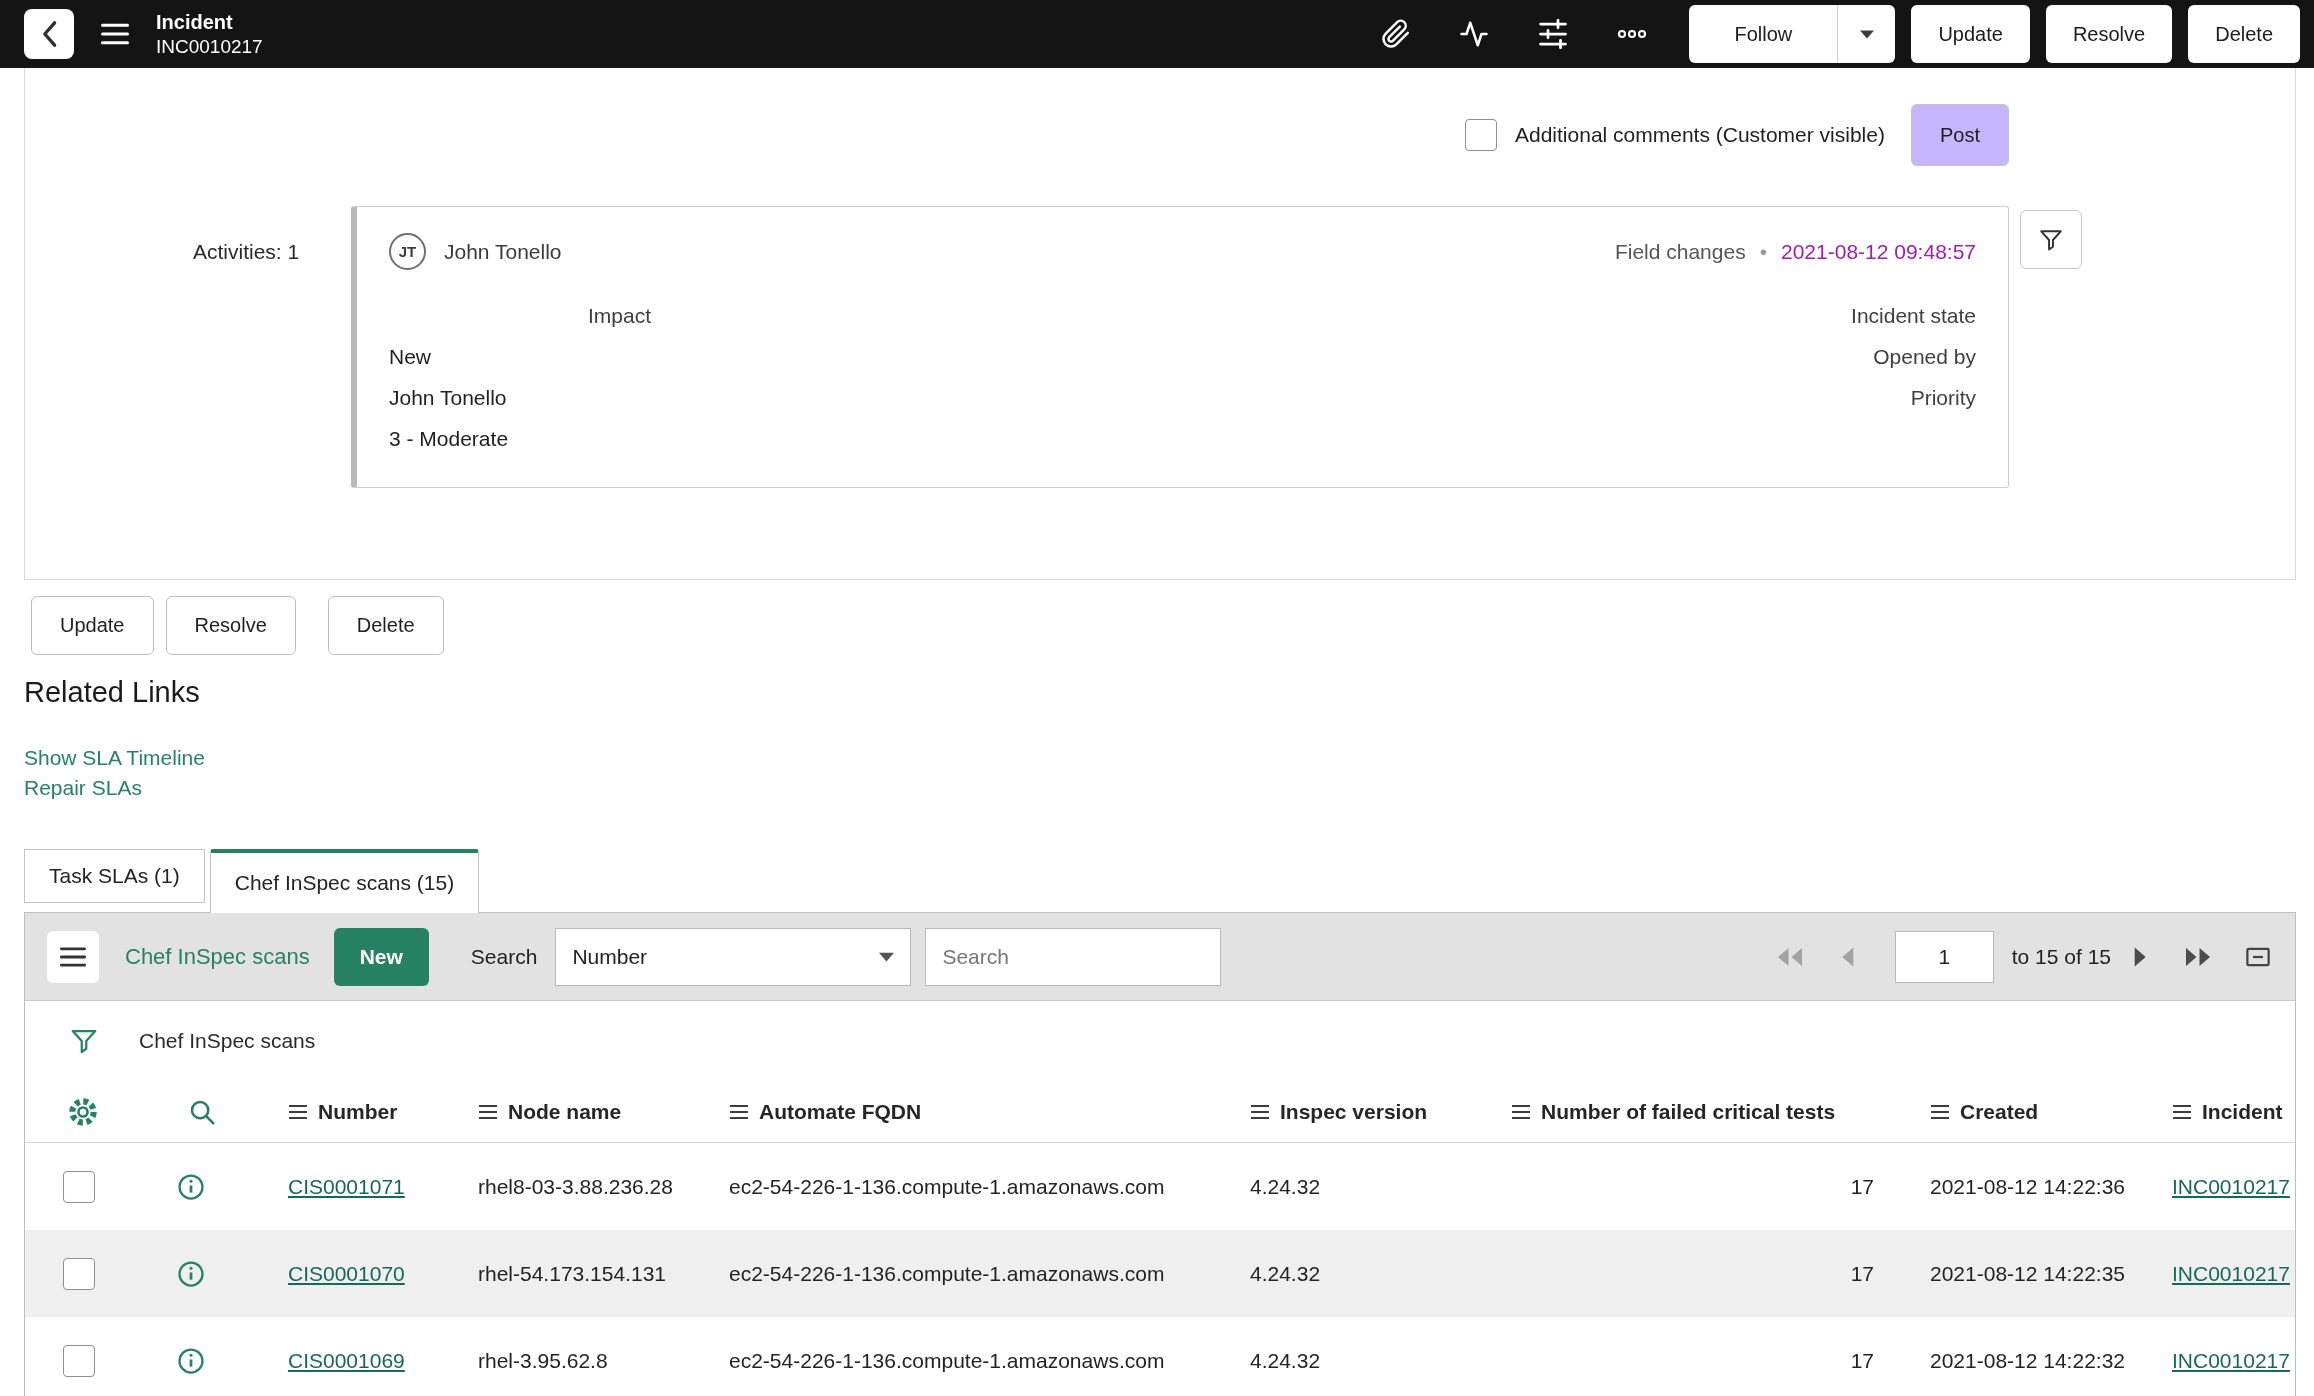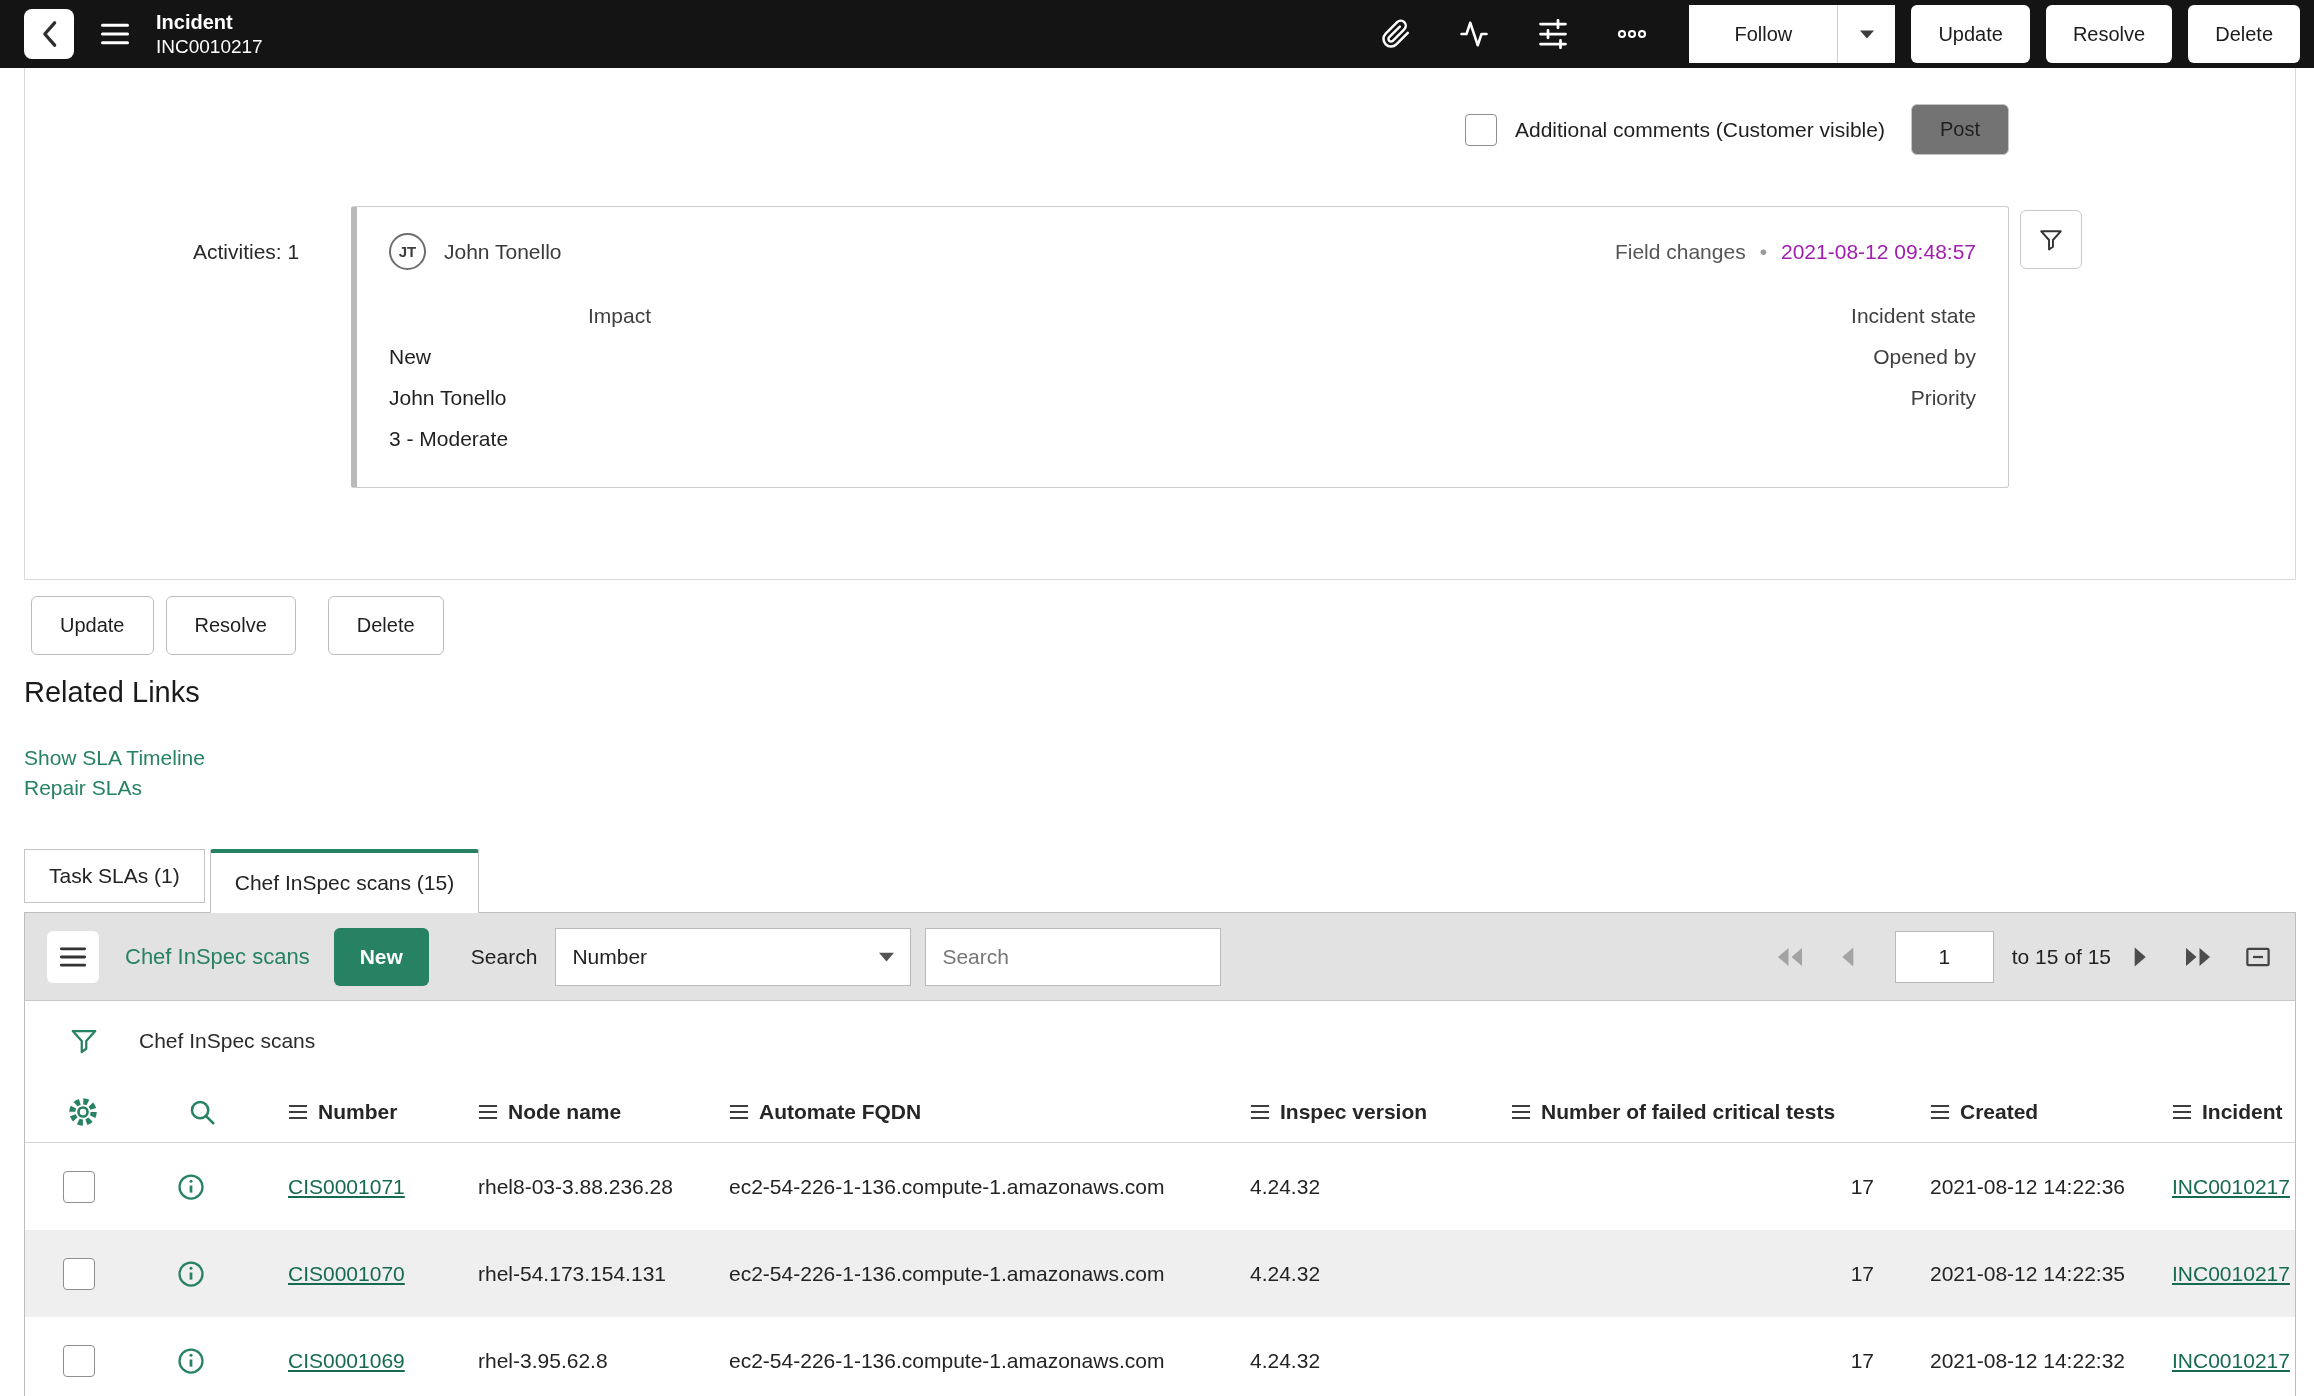--- a/index.html
+++ b/index.html
@@ -13,33 +13,33 @@
     align-items:center; justify-content:center; cursor:pointer; flex:none; }
   .burger-btn { margin-left:26px; display:flex; align-items:center; cursor:pointer; }
   .title-block { margin-left:26px; color:#fff; line-height:1.22; }
   .title-main { font-size:20px; font-weight:700; }
   .title-sub { font-size:19px; }
   .top-icons { display:flex; align-items:center; gap:46px; margin-left:auto; margin-right:40px; color:#fff; }
   .top-icons > span { display:flex; cursor:pointer; }
   .top-actions { display:flex; align-items:center; gap:16px; }
   .top-btn { height:58px; background:#fff; border-radius:6px; font-size:20px; color:#1c1c1c;
     display:flex; align-items:center; padding:0 27px; cursor:pointer; white-space:nowrap; }
-  .split-btn { display:flex; height:58px; background:#fff; border-radius:0; overflow:hidden; }
+  .split-btn { display:flex; height:58px; background:#fff; border-radius:6px; overflow:hidden; }
   .split-main { min-width:148px; display:flex; align-items:center; justify-content:center;
     font-size:20px; color:#1c1c1c; cursor:pointer; }
   .split-caret { width:58px; display:flex; align-items:center; justify-content:center;
     border-left:1px solid #cfcfcf; cursor:pointer; }
 
   
   .form-region { position:absolute; top:68px; left:24px; width:2272px; height:512px;
     border-left:1px solid #d9d9d9; border-right:1px solid #d9d9d9; border-bottom:1px solid #d9d9d9; background:#fff; }
   .comments-row { position:absolute; top:36px; right:286px; display:flex; align-items:center; }
   .cb { width:32px; height:32px; background:#fff; border:1px solid #8f8f8f; border-radius:4px; cursor:pointer; flex:none; }
   .comments-label { margin-left:18px; font-size:21px; color:#1f1f1f; }
-  .post-btn { margin-left:26px; height:51px; padding:12px 28px; background:#737373; border:1px solid #c4c4c4;
+  .post-btn { margin-left:26px; height:62px; padding:12px 28px; background:#c4b5fd; border:1px solid #c4c4c4;
     border-radius:6px; font-size:20px; color:#1f1f1f; display:flex; align-items:center; cursor:pointer; }
   .activities-label { position:absolute; left:168px; top:148px; font-size:21px; color:#2a2a2a;margin-top:24px; }
   .activity-card { position:absolute; left:326px; top:138px; width:1658px; height:282px;
     border:1px solid #ccc; border-left:6px solid #b9b9b9; border-radius:3px; padding:26px 32px; background:#fff; }
   .ac-head { display:flex; align-items:center; }
   .avatar { width:37px; height:37px; border-radius:50%; border:2px solid #6f6f6f; color:#3c3c3c;
     font-size:15px; font-weight:700; display:flex; align-items:center; justify-content:center; flex:none; }
   .author { margin-left:18px; font-size:21px; color:#3a3a3a; }
   .ac-meta { margin-left:auto; display:flex; align-items:center; gap:14px; font-size:21px; }
   .meta-type { color:#565656; }

